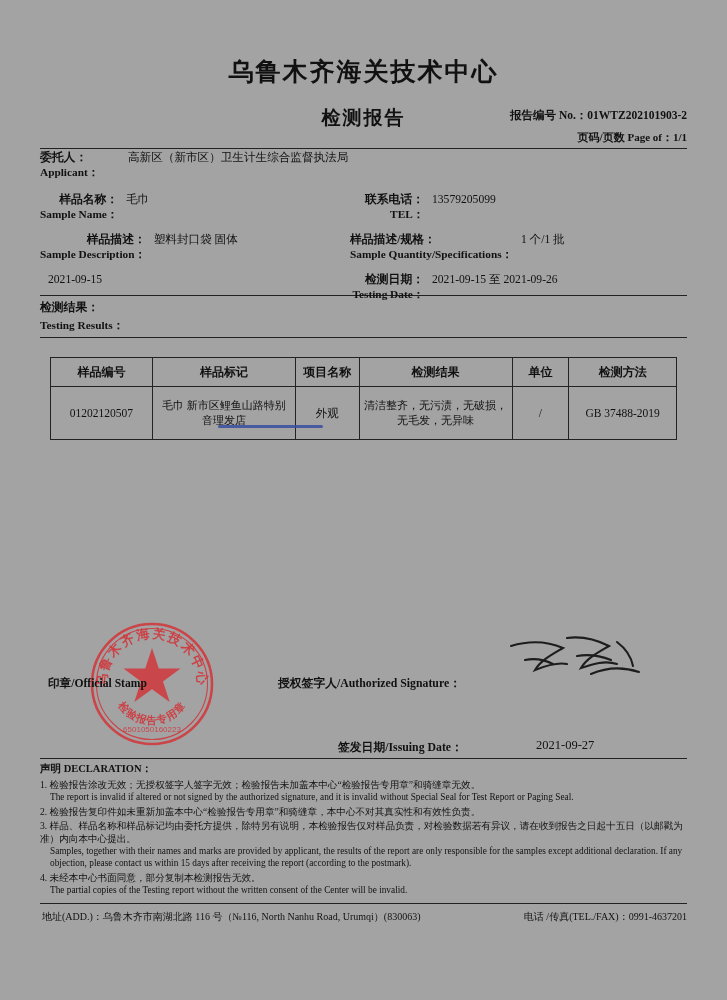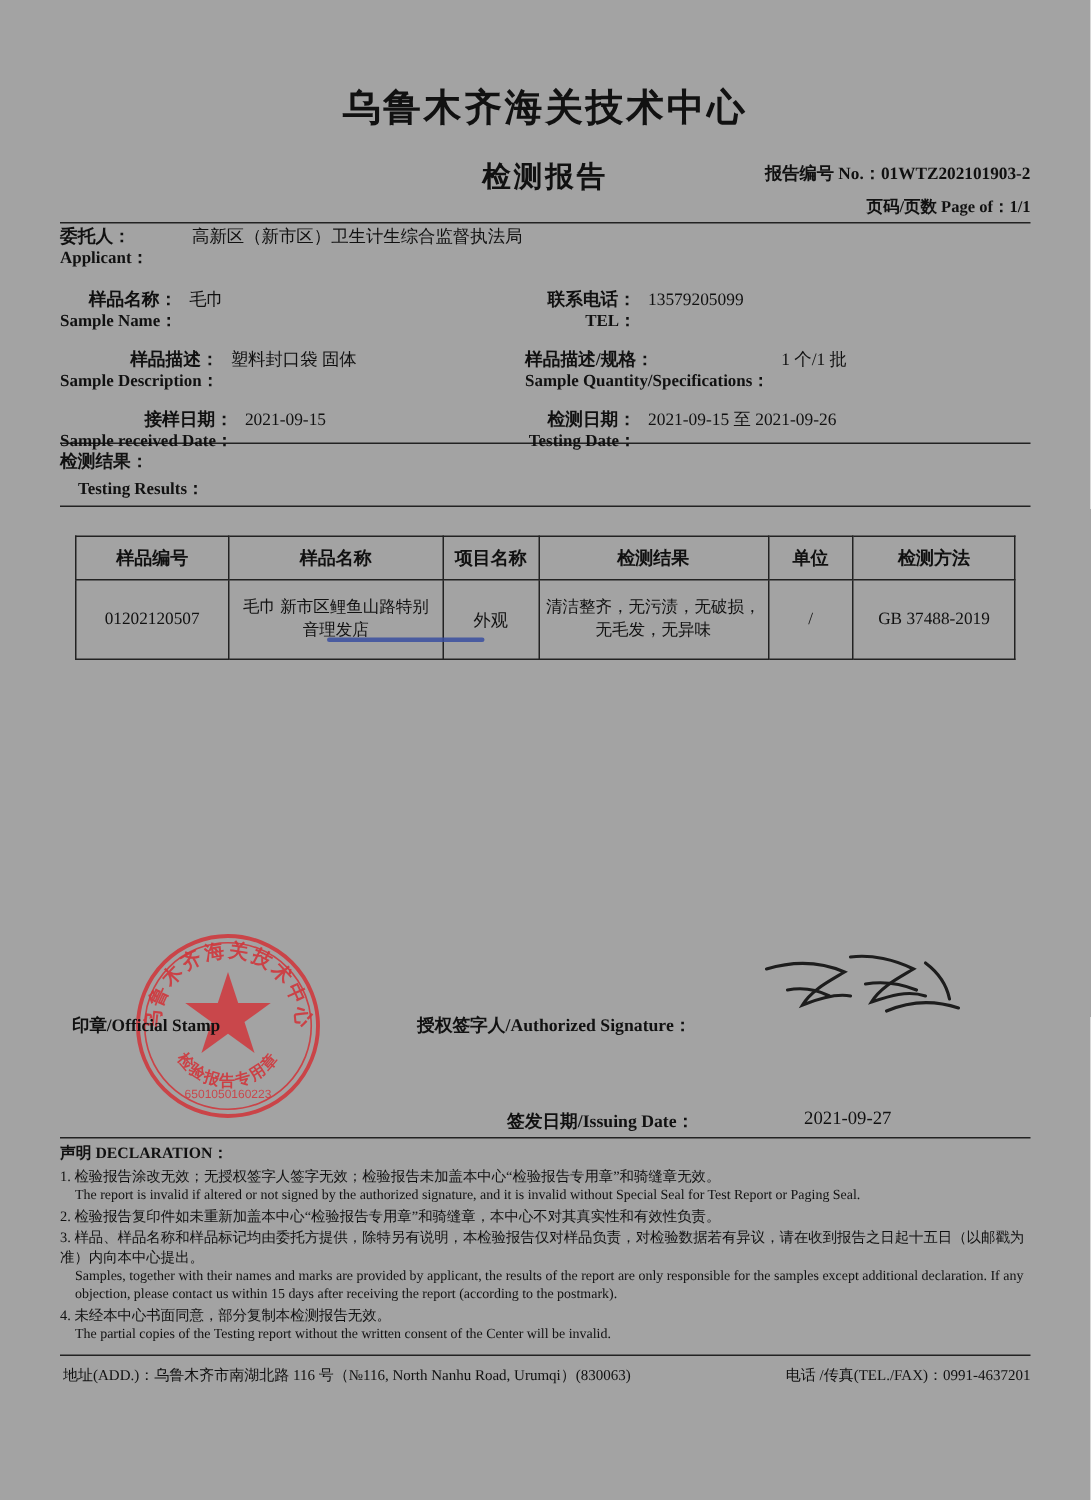--- a/index.html
+++ b/index.html
@@ -120,21 +120,20 @@
     top: 300px;
     font-size: 11.8px;
     font-weight: bold;
   }
   .results-label-en {
     position: absolute;
     left: 40px;
     top: 318px;
     font-size: 11.3px;
     font-weight: bold;
-    margin-left: 12px;
   }
   .hr-top { position: absolute; left: 40px; top: 148px; width: 647px; height: 1.2px; background: #222; }
   .hr-mid { position: absolute; left: 40px; top: 295px; width: 647px; height: 1.2px; background: #222; }
   .hr-bot { position: absolute; left: 40px; top: 337px; width: 647px; height: 1.2px; background: #222; }
 
   
   table.results {
     position: absolute;
     left: 50px;
     top: 357px;
@@ -348,24 +347,20 @@
             <div class="value-wrap">
               <div class="val">1 个/1 批</div>
             </div>
           </div>
         </div>
       </div>
 
       <div class="info-row" style="height:40px;">
         <div class="info-cell left">
           <div class="row-inner">
-            <div class="labels lw-2">
-              <div class="lbl-cn">接样日期：</div>
-              <div class="lbl-en">Sample received Date：</div>
-            </div>
             <div class="value-wrap">
               <div class="val">2021-09-15</div>
             </div>
           </div>
         </div>
         <div class="info-cell right">
           <div class="row-inner">
             <div class="labels lw-2">
               <div class="lbl-cn">检测日期：</div>
               <div class="lbl-en">Testing Date：</div>
@@ -380,21 +375,21 @@
     </div>
   </div>
 
   <div class="results-label">检测结果：</div>
   <div class="results-label-en">Testing Results：</div>
 
   <table class="results">
     <thead>
       <tr>
         <th class="col-no">样品编号</th>
-        <th class="col-mark">样品名称</th>
+        <th class="col-mark">样品标记</th>
         <th class="col-item">项目名称</th>
         <th class="col-result">检测结果</th>
         <th class="col-unit">单位</th>
         <th class="col-method">检测方法</th>
       </tr>
     </thead>
     <tbody>
       <tr>
         <td>01202120507</td>
         <td class="cell-mark">毛巾  新市区鲤鱼山路特别音理发店</td>

